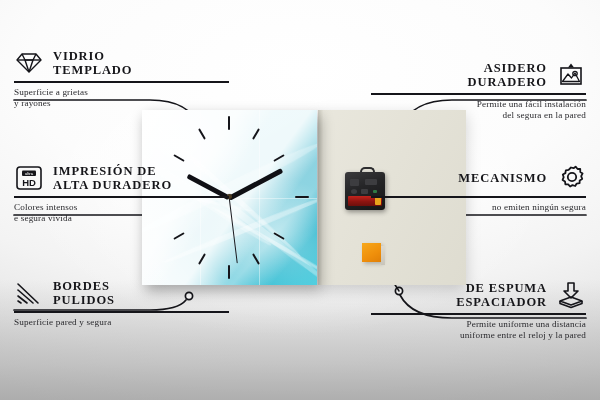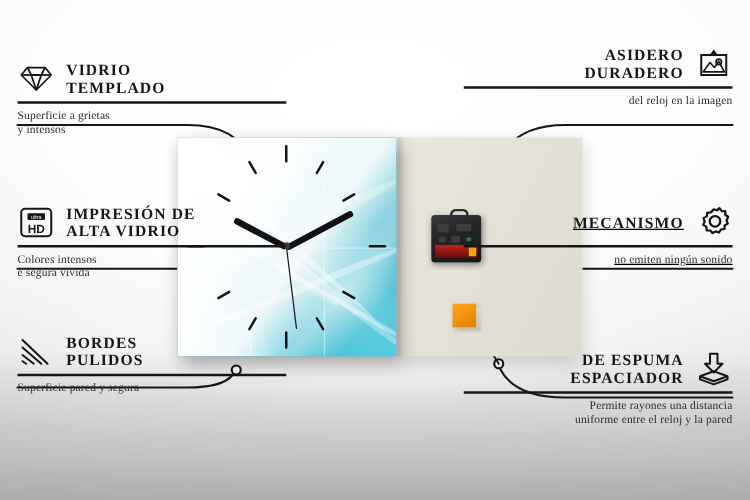--- a/index.html
+++ b/index.html
@@ -194,44 +194,44 @@
         </g>
           </svg>
       </div>
       <div>
         <div class="feat-title">VIDRIO</div>
         <div class="feat-title">TEMPLADO</div>
       </div>
     </div>
     <div class="feat-rule"></div>
     <div class="feat-desc">Superficie a grietas</div>
-    <div class="feat-desc">y intensos</div>
+    <div class="feat-desc">y rayones</div>
   </div>
 
   <div class="feat left" style="left:14px;top:163px;">
     <div class="feat-head">
       <div class="feat-ico">
         <svg width="30" height="26" viewBox="0 0 30 26">
           <rect x="3" y="2" width="24" height="22" rx="3" fill="none" stroke="#15151a" stroke-width="1.6"></rect>
           <rect x="8" y="5.5" width="14" height="5.5" rx="1" fill="#15151a"></rect>
           <text x="15" y="10" font-family="Liberation Sans, sans-serif" font-size="4.4" fill="#ffffff" text-anchor="middle">ultra</text>
           <text x="15" y="21" font-family="Liberation Sans, sans-serif" font-size="9.5" font-weight="bold" fill="#15151a" text-anchor="middle">HD</text>
         </svg>
       </div>
       <div>
         <div class="feat-title">IMPRESIÓN DE</div>
-        <div class="feat-title">ALTA VIDRIO</div>
+        <div class="feat-title">ALTA DURADERO</div>
       </div>
     </div>
     <div class="feat-rule"></div>
     <div class="feat-desc">Colores intensos</div>
     <div class="feat-desc">e segura vívida</div>
   </div>
 
-  <div class="feat left" style="left:14px;top:266px;">
+  <div class="feat left" style="left:14px;top:278px;">
     <div class="feat-head">
       <div class="feat-ico">
         <svg width="30" height="24" viewBox="0 0 30 24">
             <g stroke="#15151a" stroke-width="1.6" stroke-linecap="round">
           <path d="M4,3 L24,22"></path>
               <path d="M4,9 L19,22"></path>
               <path d="M4,15 L13,22"></path>
               <path d="M4,20 L7,22"></path>
         </g>
           </svg>
@@ -239,69 +239,70 @@
       <div>
         <div class="feat-title">BORDES</div>
         <div class="feat-title">PULIDOS</div>
       </div>
     </div>
     <div class="feat-rule"></div>
     <div class="feat-desc">Superficie pared y segura</div>
     <div class="feat-desc"></div>
   </div>
 
-  <div class="feat right" style="left:371px;top:36px;font-family:Liberation Serif, serif;">
+  <div class="feat right" style="left:371px;top:60px;font-family:Liberation Serif, serif;">
     <div class="feat-head">
       <div class="feat-ico">
         <svg width="30" height="26" viewBox="0 0 30 26">
           <path d="M15,1.5 L18,5.5 L12,5.5 Z" fill="#15151a"></path>
           <rect x="5" y="6" width="20" height="16" fill="none" stroke="#15151a" stroke-width="1.6"></rect>
           <path d="M6.5,19.5 L12,12 L15.5,16 L19,11 L23.5,19.5 Z" fill="none" stroke="#15151a" stroke-width="1.3" stroke-linejoin="round"></path>
           <circle cx="19" cy="11.5" r="2.2" fill="none" stroke="#15151a" stroke-width="1.3"></circle>
         </svg>
       </div>
       <div>
         <div class="feat-title">ASIDERO</div>
         <div class="feat-title">DURADERO</div>
       </div>
     </div>
     <div class="feat-rule"></div>
-    <div class="feat-desc">del reloj en la imagen</div>
-  </div>
-
-  <div class="feat right" style="left:371px;top:163px;text-decoration:underline;">
+    <div class="feat-desc">Permite una fácil instalación</div>
+    <div class="feat-desc">del segura en la pared</div>
+  </div>
+
+  <div class="feat right" style="left:371px;top:163px;">
     <div class="feat-head">
       <div class="feat-ico">
         <svg width="30" height="28" viewBox="0 0 30 28">
           <path d="M15,3.5 L17.6,4.2 L19.6,2.6 L21.6,5 L24.2,4.9 L24.3,8 L26.6,9.4 L25.2,12.2 L26.2,14.9
                    L23.7,16.4 L23.6,19.2 L20.7,19.6 L19.2,22 L16.5,21.1 L14.1,22.5 L12.2,20.4 L9.4,20.3
                    L9,17.4 L6.6,15.9 L7.7,13.2 L6.8,10.5 L9.4,9.1 L9.8,6.3 L12.6,5.9 Z" fill="none" stroke="#15151a" stroke-width="1.8" stroke-linejoin="round"></path>
           <circle cx="16" cy="13" r="4.2" fill="none" stroke="#15151a" stroke-width="1.8"></circle>
         </svg>
       </div>
       <div>
         <div class="feat-title">MECANISMO</div>
       </div>
     </div>
     <div class="feat-rule"></div>
-    <div class="feat-desc">no emiten ningún sonido</div>
+    <div class="feat-desc">no emiten ningún segura</div>
   </div>
 
   <div class="feat right" style="left:371px;top:280px;">
     <div class="feat-head">
       <div class="feat-ico">
         <svg width="30" height="28" viewBox="0 0 30 28">
           <path d="M12,2 L18,2 L18,10 L22,10 L15,17 L8,10 L12,10 Z" fill="none" stroke="#15151a" stroke-width="1.6" stroke-linejoin="round"></path>
           <path d="M15,16 L26,20 L15,24 L4,20 Z" fill="none" stroke="#15151a" stroke-width="1.6" stroke-linejoin="round"></path>
           <path d="M4,20 L4,22.5 L15,26.5 L26,22.5 L26,20" fill="none" stroke="#15151a" stroke-width="1.6" stroke-linejoin="round"></path>
         </svg>
       </div>
       <div>
         <div class="feat-title">DE ESPUMA</div>
         <div class="feat-title">ESPACIADOR</div>
       </div>
     </div>
     <div class="feat-rule"></div>
-    <div class="feat-desc">Permite rayones una distancia</div>
+    <div class="feat-desc">Permite uniforme una distancia</div>
     <div class="feat-desc">uniforme entre el reloj y la pared</div>
   </div>
 
 </div>
 
 </body></html>

